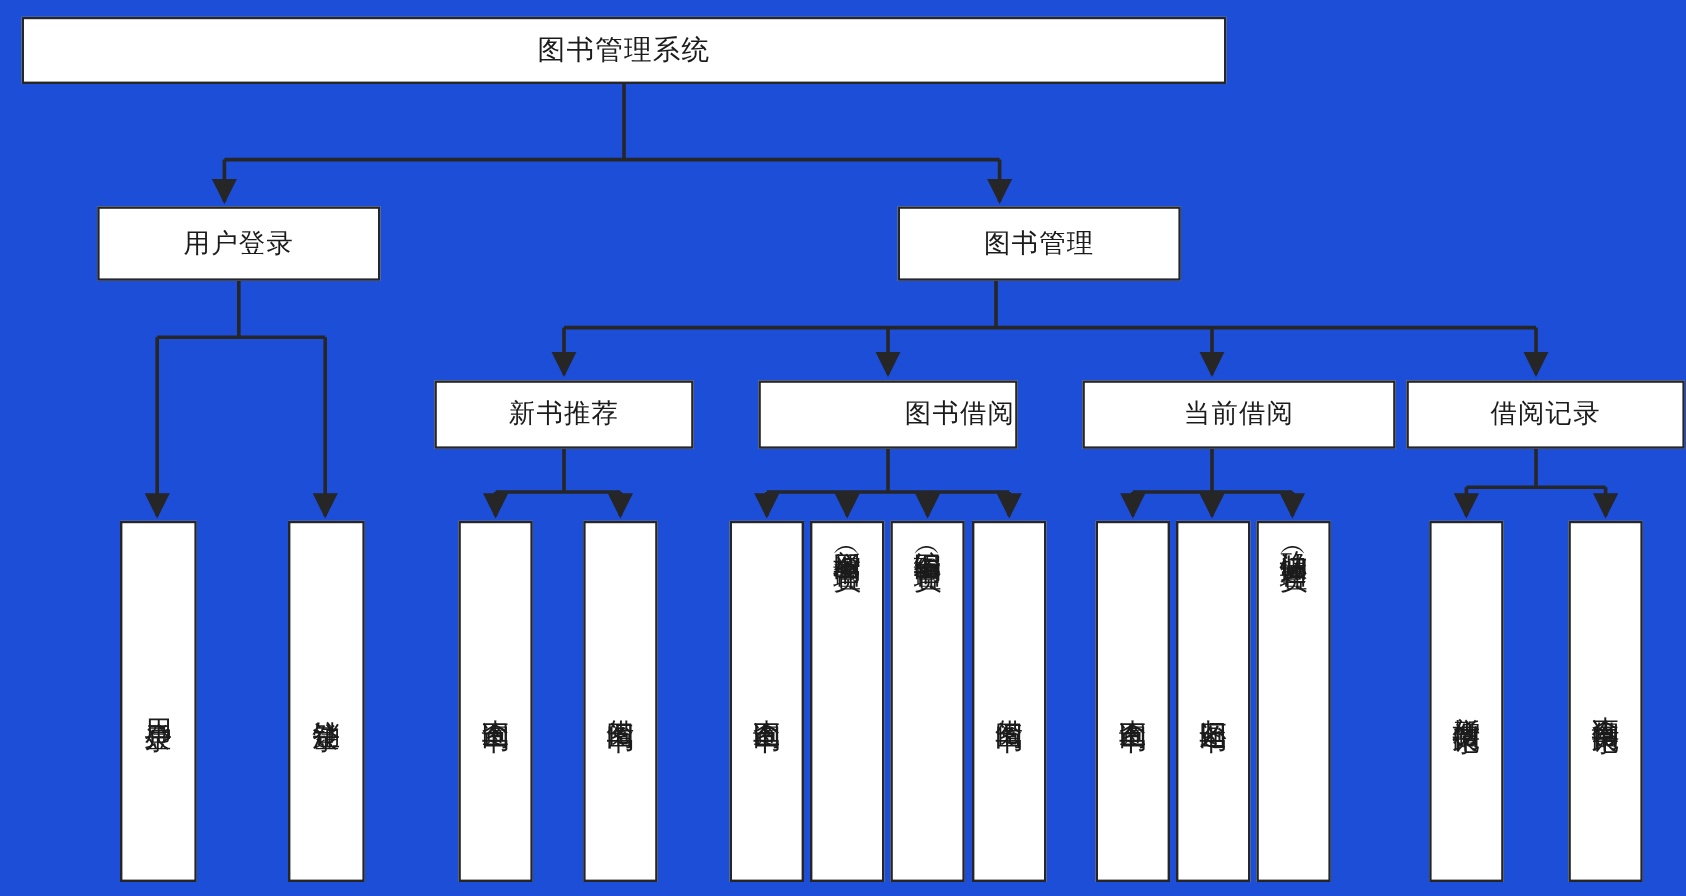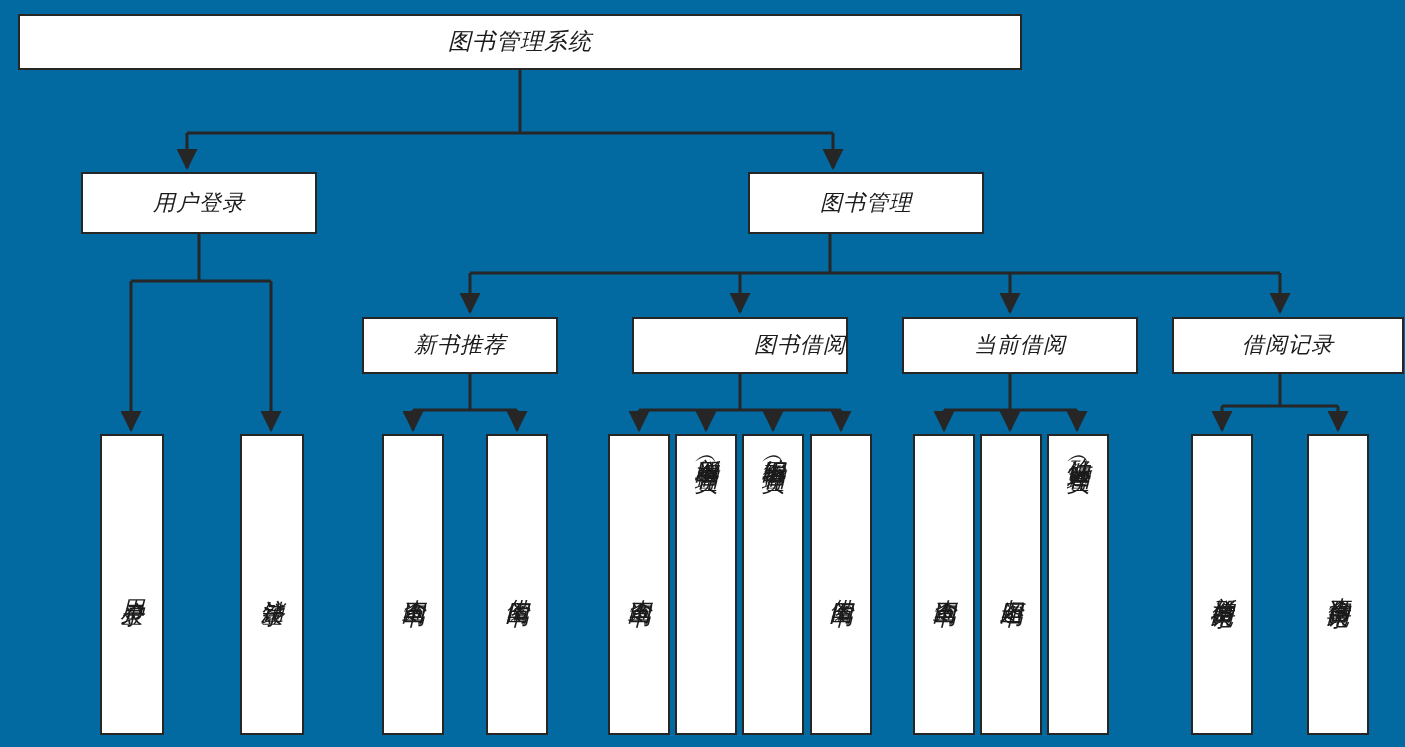--- a/index.html
+++ b/index.html
@@ -7,23 +7,22 @@
     padding: 0;
     background: #ffffff;
   }
   body {
     font-family: "Liberation Sans", "DejaVu Sans", sans-serif;
   }
   #canvas {
     position: relative;
     width: 1405px;
     height: 747px;
-    background: #0369a1;
+    background: #1d4ed8;
     overflow: hidden;
-    font-style: italic;
   }
   svg#wires {
     position: absolute;
     left: 0;
     top: 0;
     width: 1405px;
     height: 747px;
     pointer-events: none;
   }
   .node {
@@ -130,27 +129,27 @@
     <span>图书管理系统</span>
   </div>
 
   <div class="node horiz" style="left:81px; top:172px; width:236px; height:62px;">
     <span>用户登录</span>
   </div>
   <div class="node horiz" style="left:712px; top:172px; width:236px; height:62px;margin-left:36px;">
     <span>图书管理</span>
   </div>
 
-  <div class="node horiz" style="left:362px; top:317px; width:196px; height:57px;">
+  <div class="node horiz" style="left:362px; top:317px; width:216px; height:57px;">
     <span>新书推荐</span>
   </div>
   <div class="node horiz" style="left:632px; top:317px; width:216px; height:57px;justify-content:flex-end;">
     <span>图书借阅</span>
   </div>
-  <div class="node horiz" style="left:902px; top:317px; width:236px; height:57px;">
+  <div class="node horiz" style="left:902px; top:317px; width:261px; height:57px;">
     <span>当前借阅</span>
   </div>
   <div class="node horiz" style="left:1172px; top:317px; width:232px; height:57px;">
     <span>借阅记录</span>
   </div>
 
   <div class="node vert centered" style="left:100px; top:434px; width:64px; height:301px;">
     <span class="vtext">用户登录</span>
   </div>
   <div class="node vert centered" style="left:240px; top:434px; width:64px; height:301px;">

